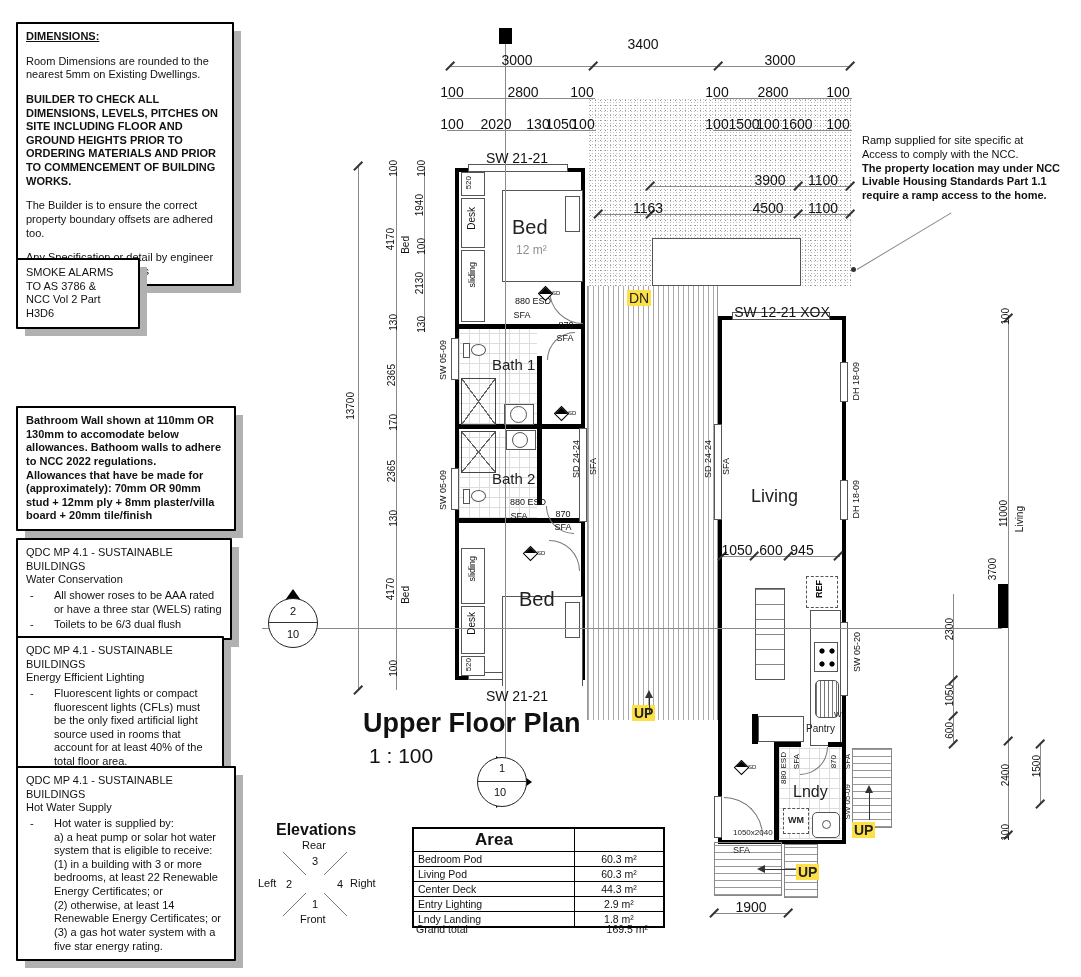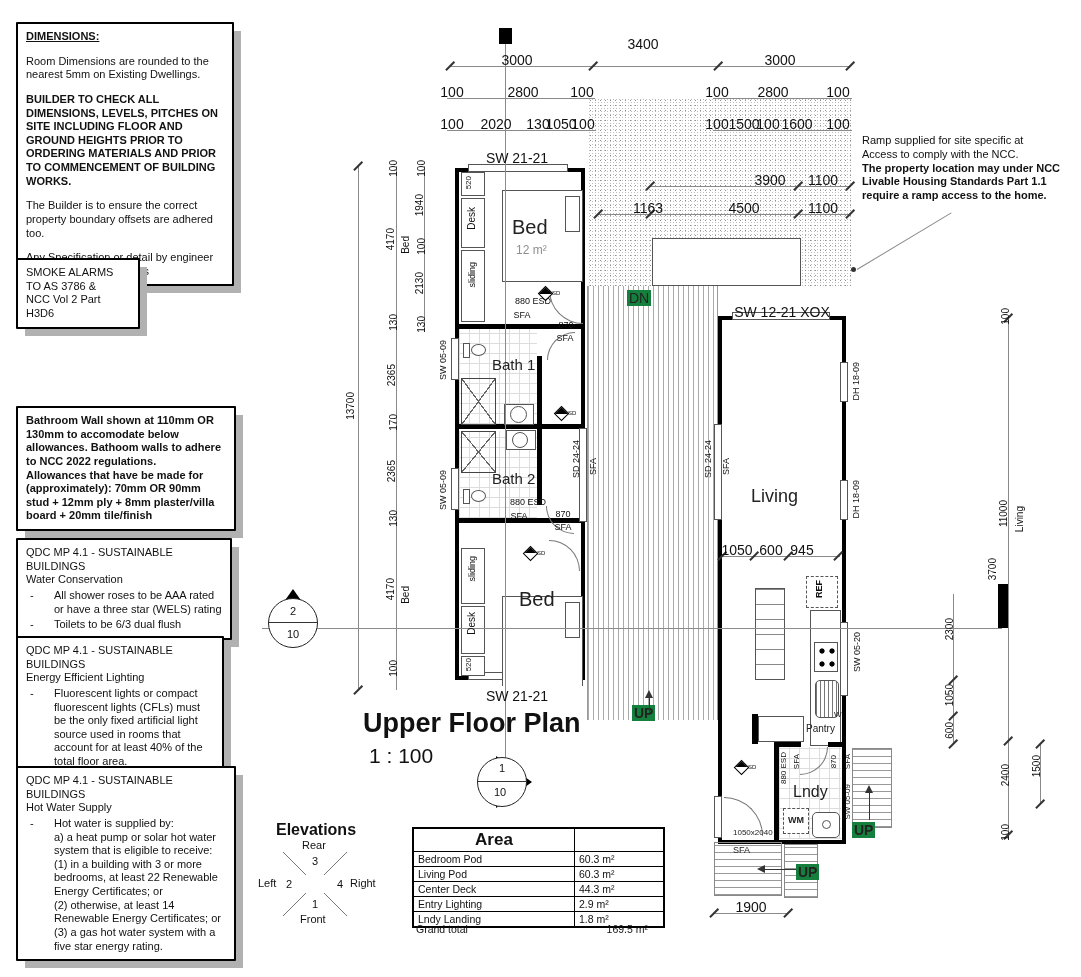--- a/index.html
+++ b/index.html
@@ -27,37 +27,37 @@
   .hatchH{position:absolute;background:repeating-linear-gradient(0deg,#999 0 1px,transparent 1px 7px);border:1px solid #888;box-sizing:border-box}
   .stipple{position:absolute;background-image:radial-gradient(#8e8e8e .7px,transparent .8px),radial-gradient(#bdbdbd .6px,transparent .7px);background-size:5px 5px,3px 3px}
   .xbox{position:absolute;box-sizing:border-box;border:1px solid #444;background:
     linear-gradient(to top right,transparent calc(50% - .6px),#666 calc(50% - .6px) calc(50% + .6px),transparent calc(50% + .6px)),
     linear-gradient(to bottom right,transparent calc(50% - .6px),#666 calc(50% - .6px) calc(50% + .6px),transparent calc(50% + .6px))}
   .arcBL{position:absolute;border-left:1px solid #777;border-bottom:1px solid #777;border-radius:0 0 0 100%}
   .arcTL{position:absolute;border-left:1px solid #777;border-top:1px solid #777;border-radius:100% 0 0 0}
   .arcTR{position:absolute;border-right:1px solid #777;border-top:1px solid #777;border-radius:0 100% 0 0}
   .arcBR{position:absolute;border-right:1px solid #777;border-bottom:1px solid #777;border-radius:0 0 100% 0}
   .rl{position:absolute;font-size:15px;color:#222;white-space:nowrap}
-  .chip{background:#15803d;padding:0 2px}
+  .chip{background:#fde047;padding:0 2px}
   .sd{position:absolute;width:9px;height:9px;border:1px solid #000;transform:rotate(45deg);background:linear-gradient(135deg,#000 50%,#fff 50%)}
   .sdt{position:absolute;font-size:6px}
   .arrN{position:absolute;width:0;height:0;border-left:4px solid transparent;border-right:4px solid transparent;border-bottom:8px solid #333}
   .arrW{position:absolute;width:0;height:0;border-top:4px solid transparent;border-bottom:4px solid transparent;border-right:8px solid #333}
   .tri-up{position:absolute;width:0;height:0;border-left:24px solid transparent;border-right:24px solid transparent;border-bottom:34px solid #000}
   .tri-right{position:absolute;width:0;height:0;border-top:26px solid transparent;border-bottom:26px solid transparent;border-left:36px solid #000}
   .circ{position:absolute;width:50px;height:50px;border:1.5px solid #222;border-radius:50%;background:#fff;box-sizing:border-box}
   .mnum{position:absolute;font-size:11px}
   .diag{position:absolute;inset:0}
   .dA{background:linear-gradient(to bottom right,transparent calc(50% - .6px),#777 calc(50% - .6px) calc(50% + .6px),transparent calc(50% + .6px))}
   .dB{background:linear-gradient(to top right,transparent calc(50% - .6px),#777 calc(50% - .6px) calc(50% + .6px),transparent calc(50% + .6px))}
   #areaTable{position:absolute;left:412px;top:827px;border-collapse:collapse;font-size:10.5px}
   #areaTable td,#areaTable th{border:1px solid #000;padding:1px 4px}
   #areaTable{border:2px solid #000}
   #areaTable th{font-size:17px;font-weight:bold;width:152px}
-  #areaTable td.val,#areaTable th.val{width:80px;text-align:left}
+  #areaTable td.val,#areaTable th.val{width:80px;text-align:center}
   .grand{position:absolute;left:412px;top:921px;width:240px;display:flex;justify-content:space-between;font-size:10.5px;padding:2px 4px;box-sizing:border-box}
   .title{position:absolute;left:363px;top:708px;font-size:27px;font-weight:bold;white-space:nowrap}
   .scale{position:absolute;left:369px;top:744px;font-size:21px}
   .elevT{position:absolute;left:276px;top:821px;font-size:16px;font-weight:bold}
   .small8{font-size:8px}
 </style>
 </head>
 <body>
 
 <div id="canvas">
@@ -238,21 +238,21 @@
   <div class="tk" style="left:792px;top:185px"></div>
   <div class="tk" style="left:844px;top:185px"></div>
   <span class="d" style="left:770px;top:172px">3900</span>
   <span class="d" style="left:823px;top:172px">1100</span>
   <div class="lh" style="left:598px;top:214px;width:252px"></div>
   <div class="tk" style="left:592px;top:213px"></div>
   <div class="tk" style="left:644px;top:213px"></div>
   <div class="tk" style="left:792px;top:213px"></div>
   <div class="tk" style="left:844px;top:213px"></div>
   <span class="d" style="left:648px;top:200px">1163</span>
-  <span class="d" style="left:744px;top:200px">4500</span>
+  <span class="d" style="left:768px;top:200px">4500</span>
   <span class="d" style="left:823px;top:200px">1100</span>
 
   <div class="lv" style="left:358px;top:166px;height:524px"></div>
   <div class="tk" style="left:352px;top:165px"></div>
   <div class="tk" style="left:352px;top:689px"></div>
   <span class="dv" style="left:345px;top:392px">13700</span>
   <div class="lv" style="left:396px;top:166px;height:524px"></div>
   <span class="dv" style="left:388px;top:160px">100</span>
   <span class="dv" style="left:385px;top:228px">4170</span>
   <span class="dv" style="left:400px;top:236px">Bed</span>

